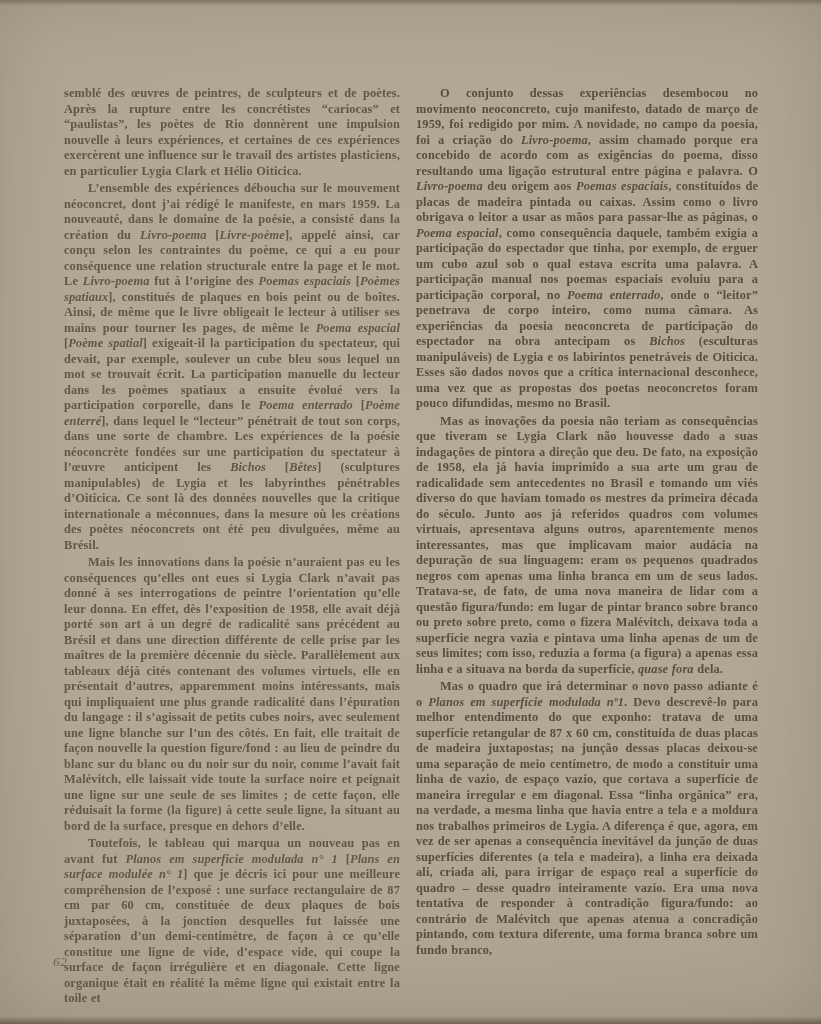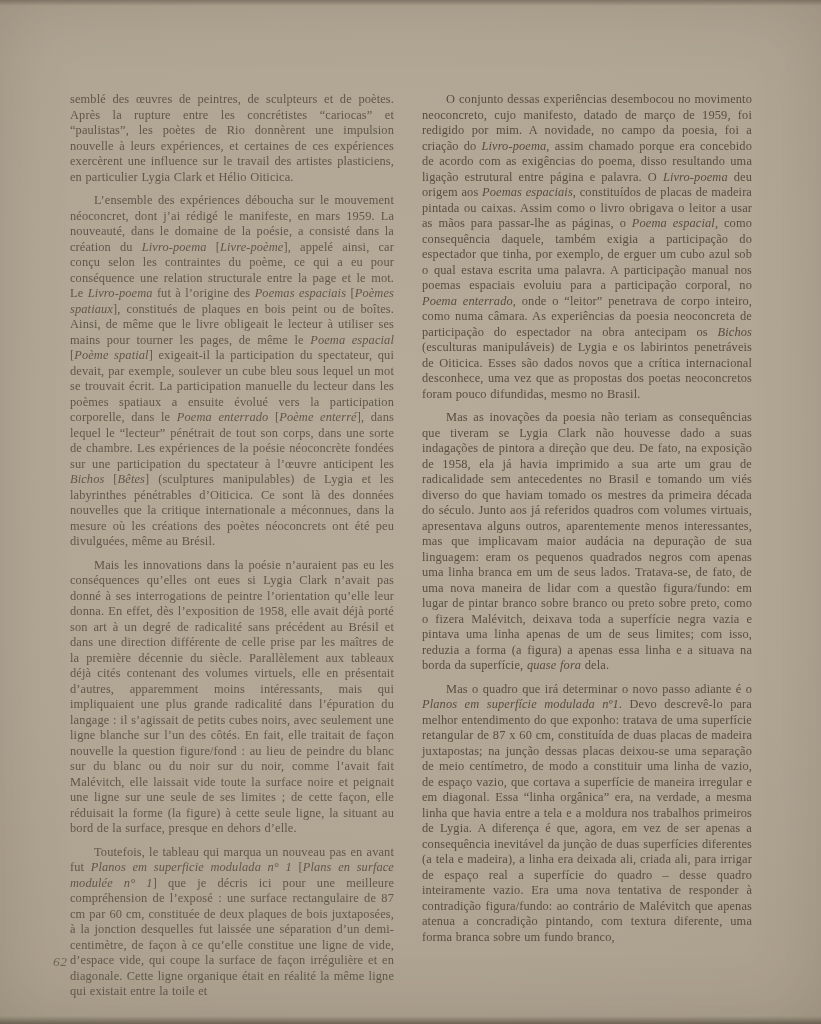--- a/index.html
+++ b/index.html
@@ -46,22 +46,23 @@
     left: 62px;
     width: 340px;
     color: #5f574a;
   }
   .col-right {
     left: 414px;
     width: 346px;
     color: #564e41;
   }
   .para {
-    margin: 8px;
+    margin: 2px;
     padding: 0;
+    font-weight: bold;
   }
   .para.indent {
     text-indent: 24px;
   }
   em {
     font-style: italic;
   }
   .page-number {
     position: absolute;
     left: 53px;

